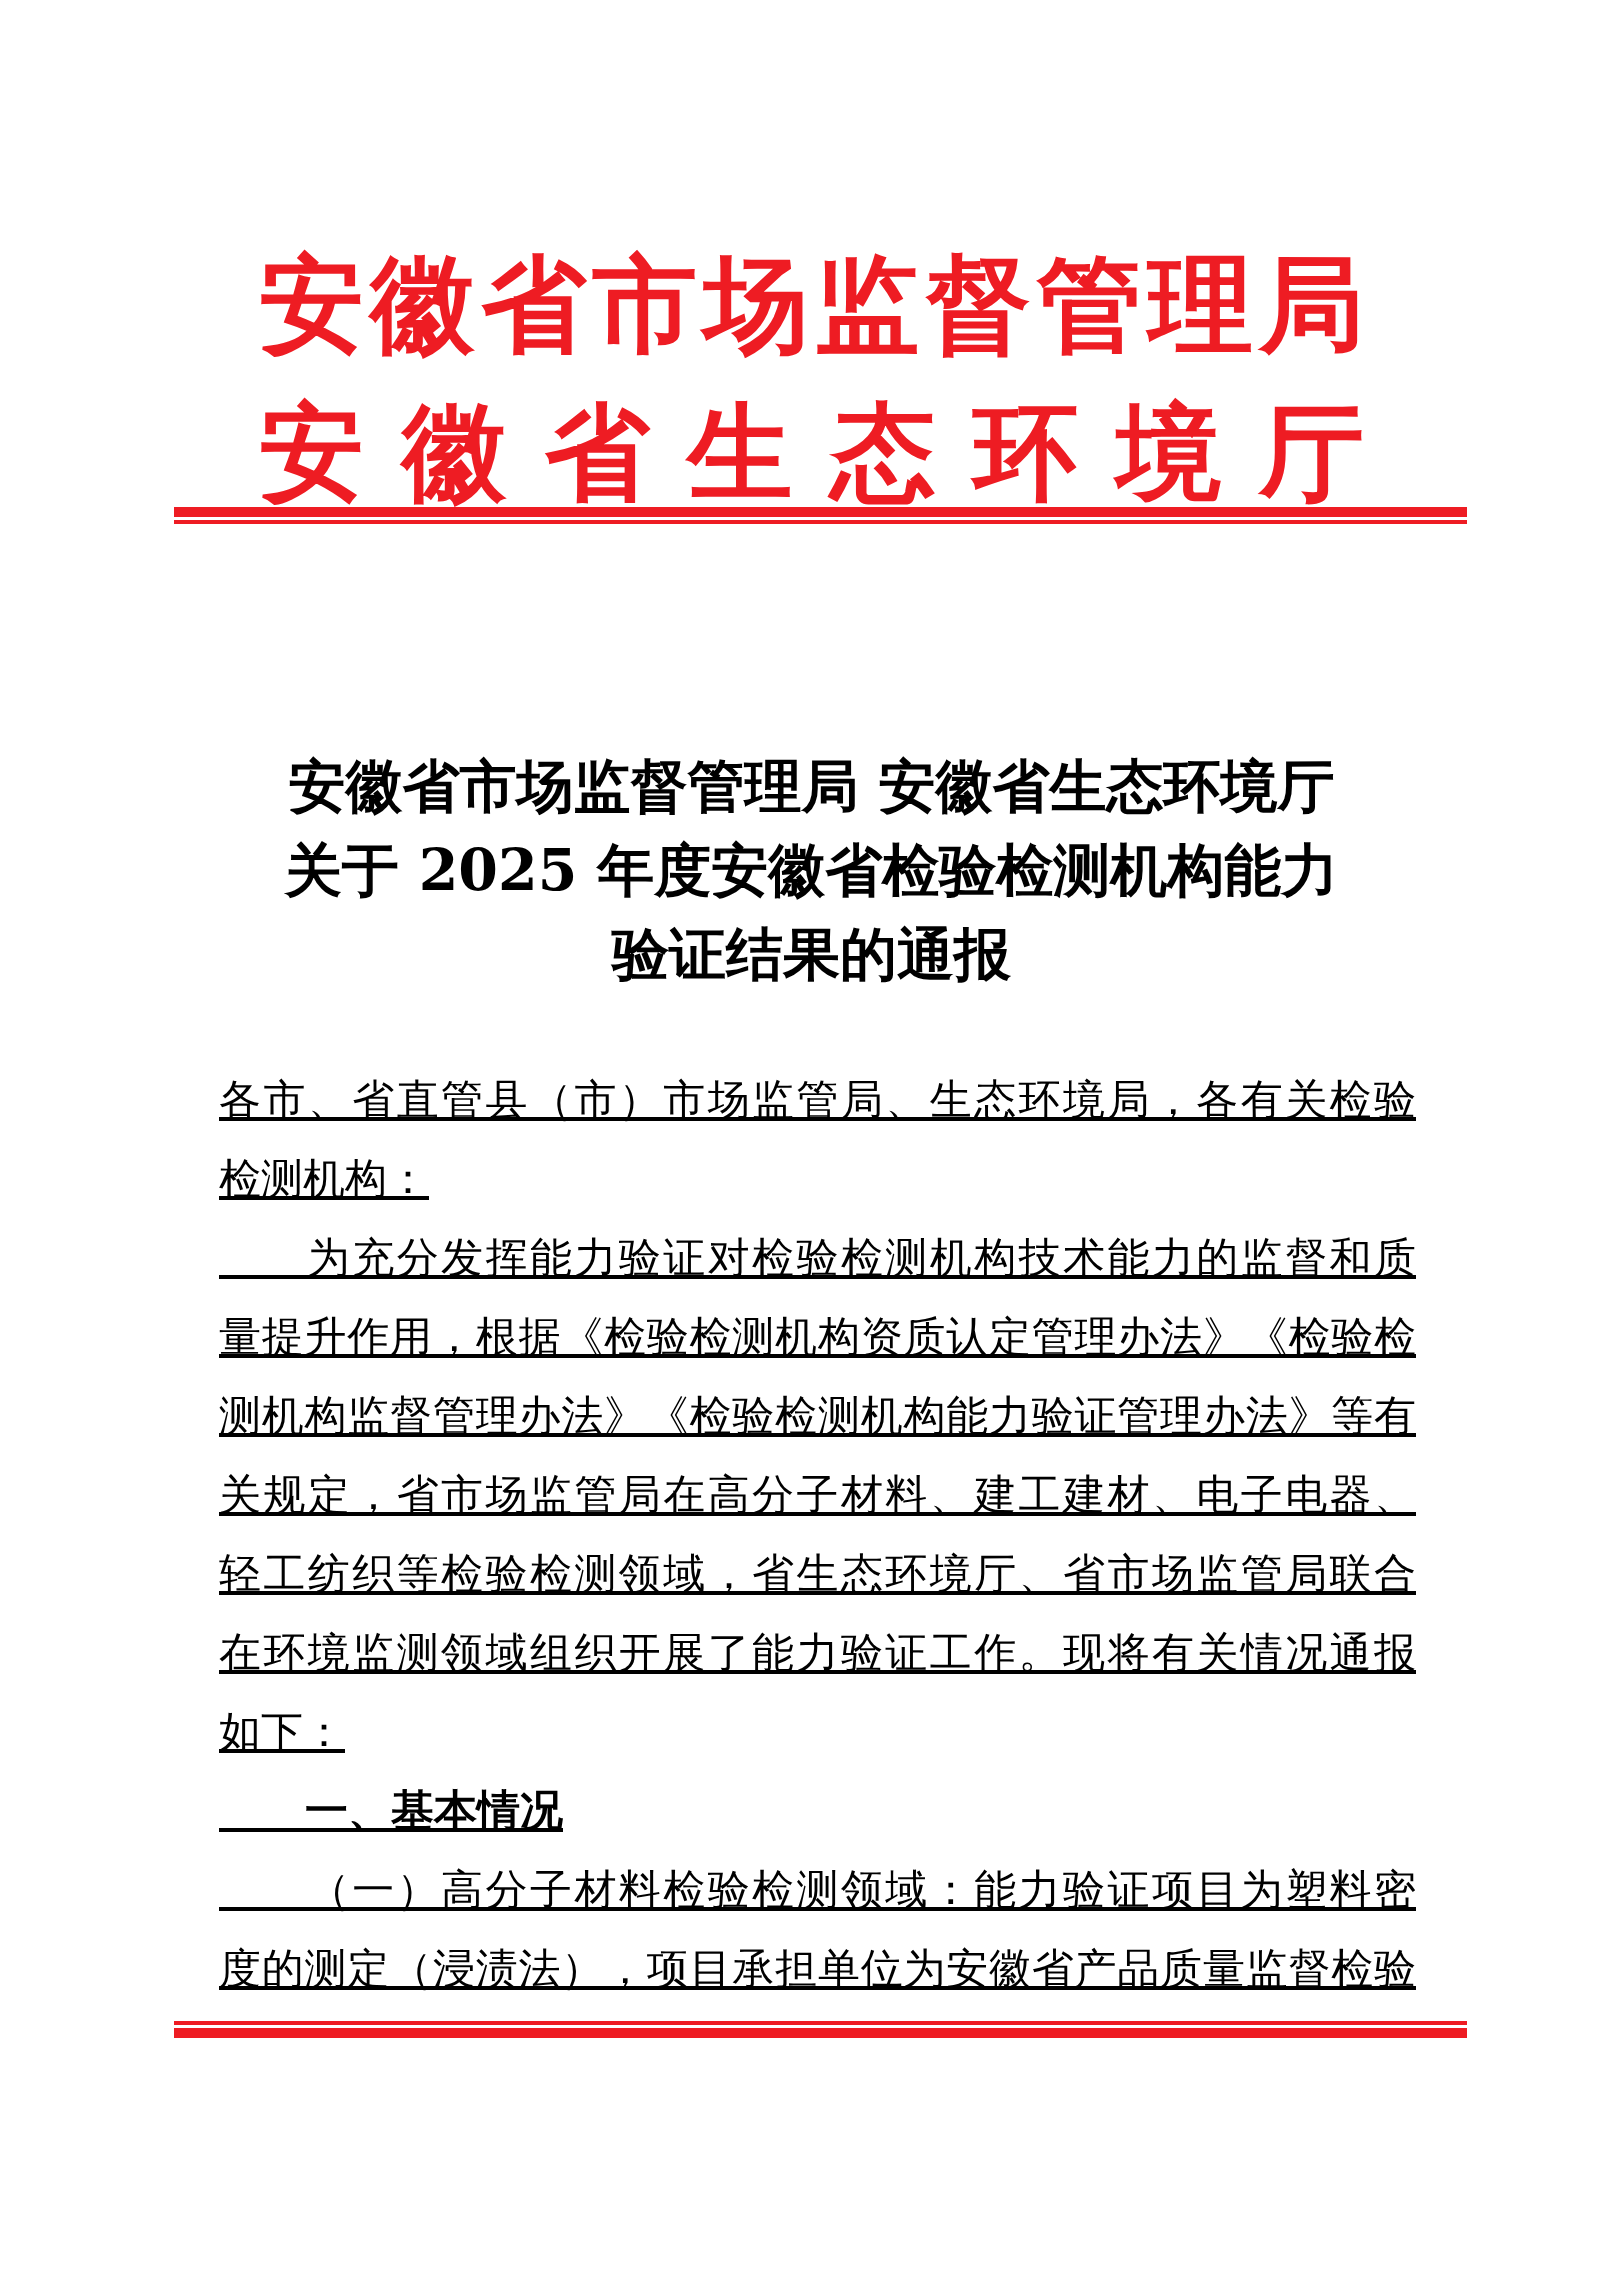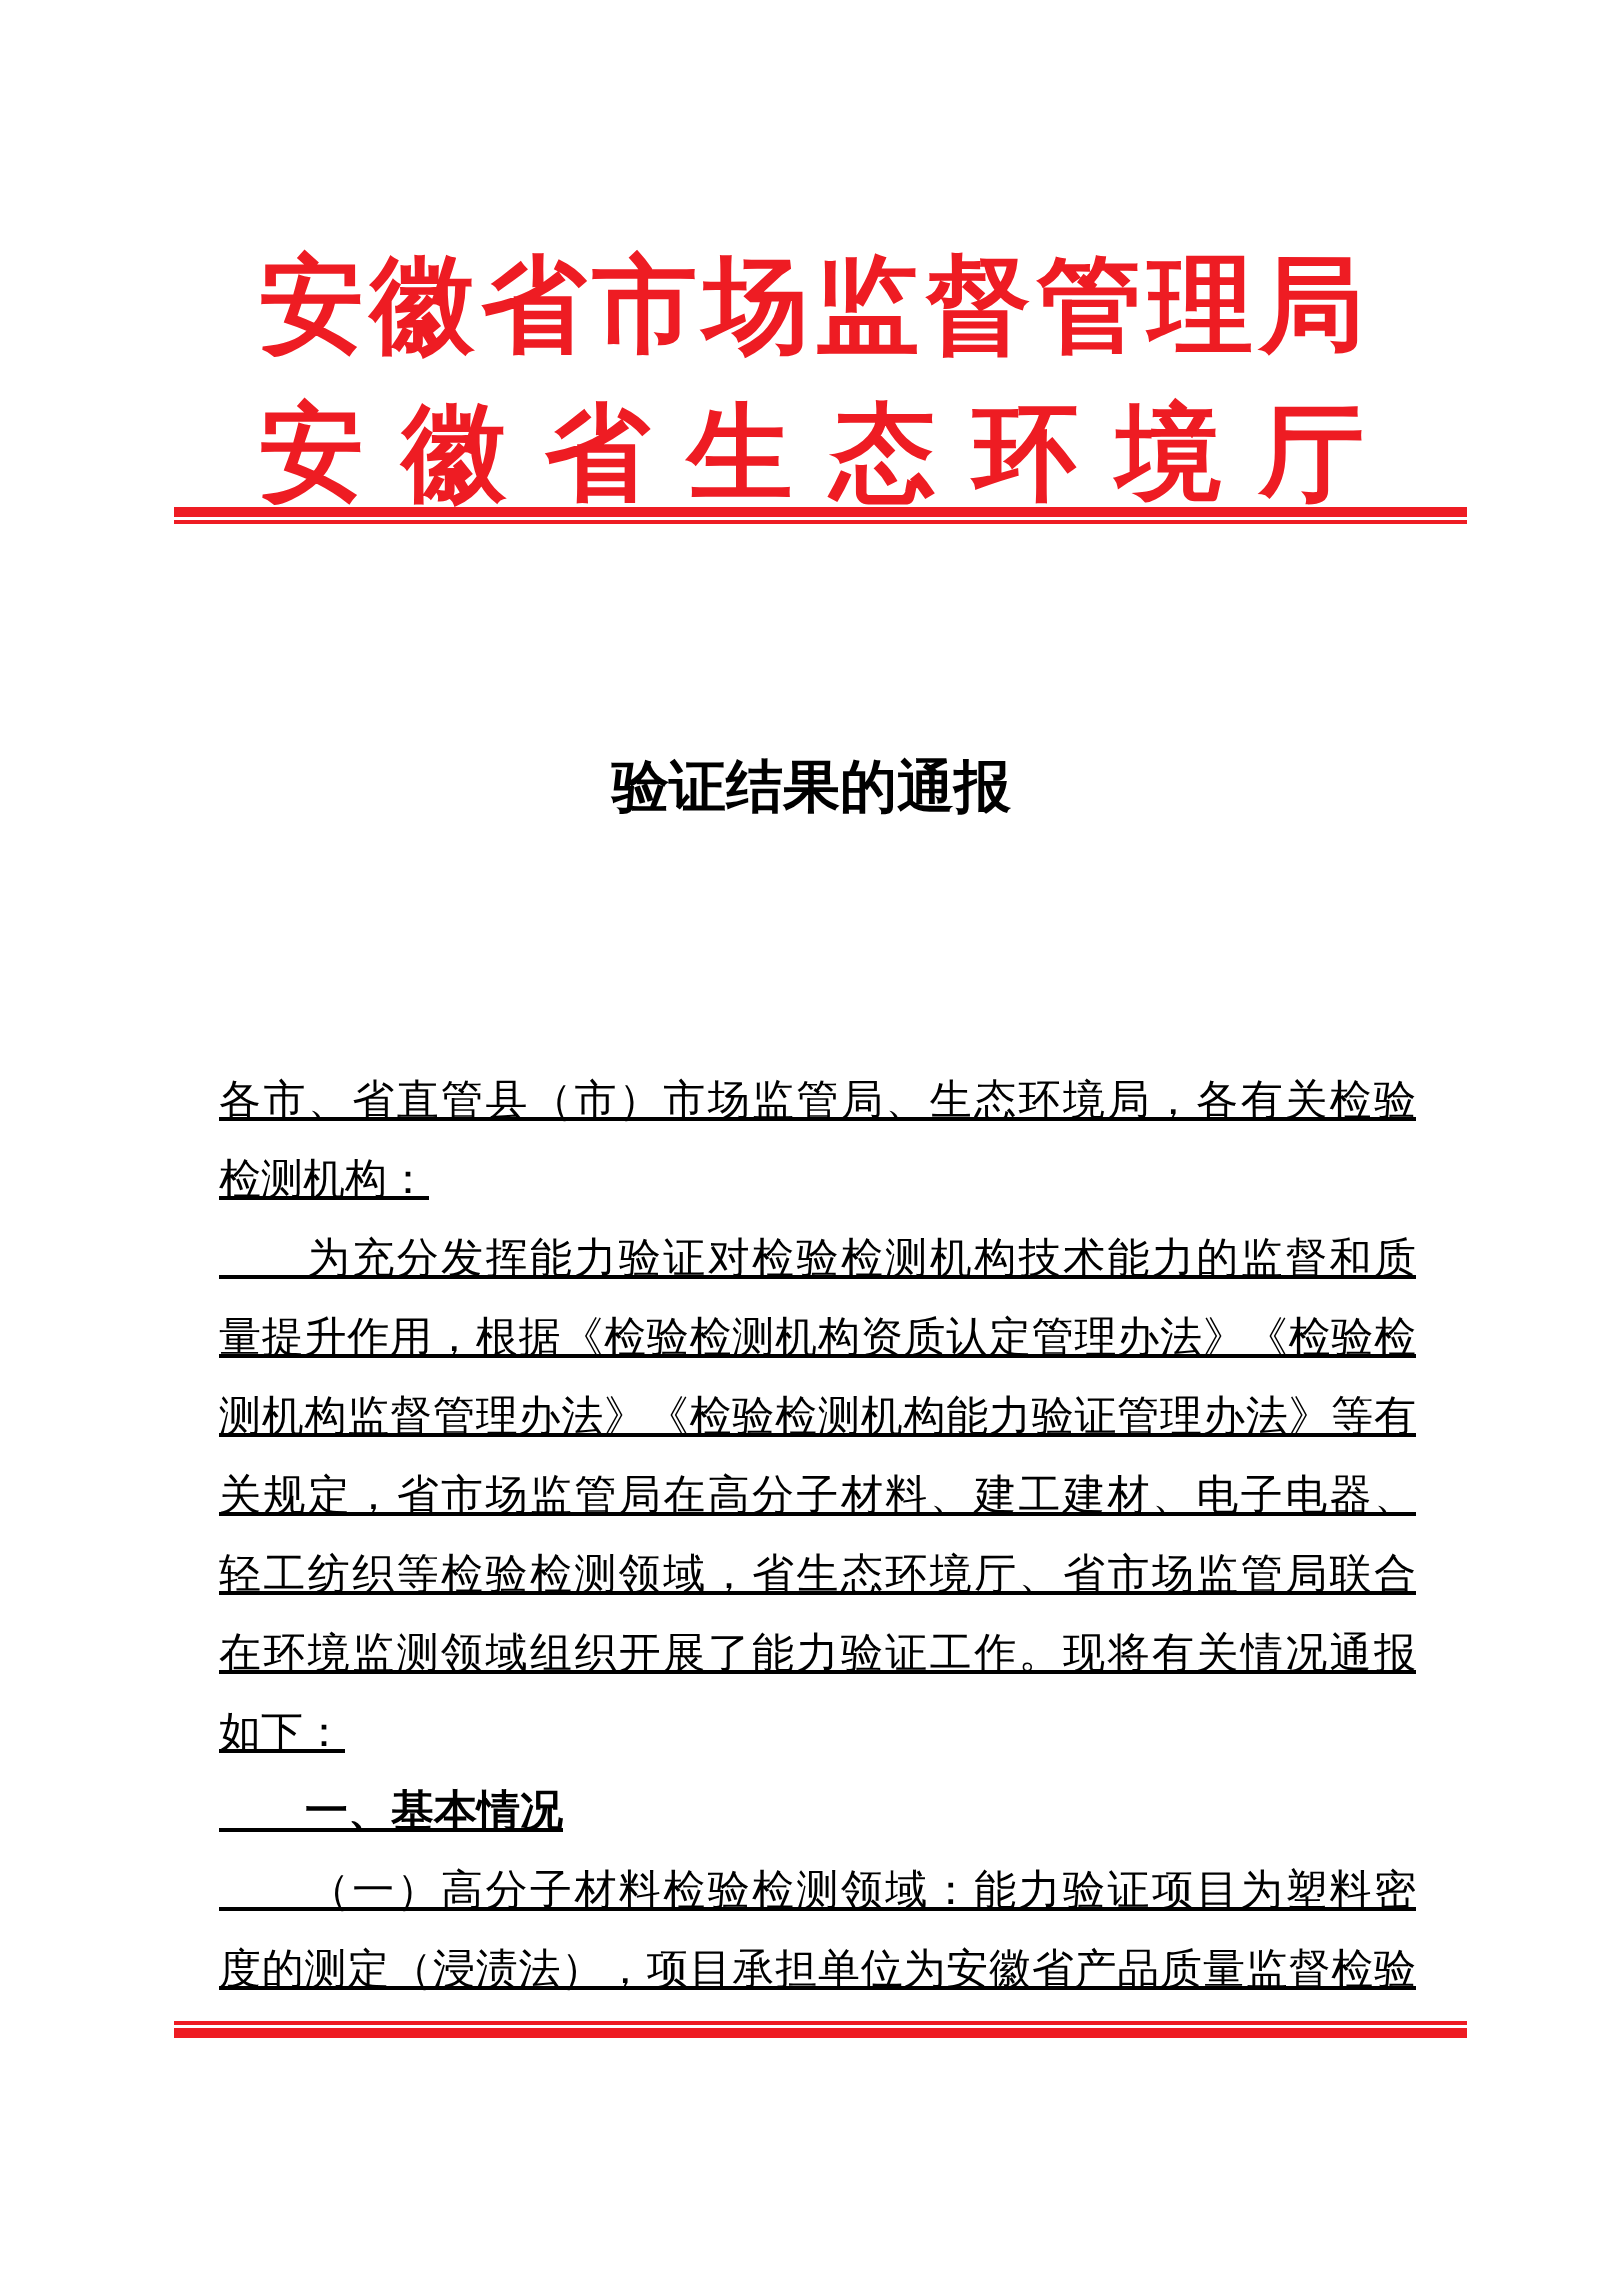--- a/index.html
+++ b/index.html
@@ -116,20 +116,22 @@
   </div>
 
   <div class="rule rule-top">
     <div class="bar bar-thick"></div>
     <div class="gap"></div>
     <div class="bar bar-thin"></div>
   </div>
 
 
   <div class="doc-title">
+    <div class="title-line">安徽省市场监督管理局 安徽省生态环境厅</div>
+    <div class="title-line">关于 2025 年度安徽省检验检测机构能力</div>
     <div class="title-line">验证结果的通报</div>
   </div>
 
   <div class="body-block">
     <div class="body-line justify">各市、省直管县（市）市场监管局、生态环境局，各有关检验</div>
     <div class="body-line">检测机构：</div>
     <div class="body-line justify">　　为充分发挥能力验证对检验检测机构技术能力的监督和质</div>
     <div class="body-line justify">量提升作用，根据《检验检测机构资质认定管理办法》《检验检</div>
     <div class="body-line justify">测机构监督管理办法》《检验检测机构能力验证管理办法》等有</div>
     <div class="body-line justify">关规定，省市场监管局在高分子材料、建工建材、电子电器、</div>

